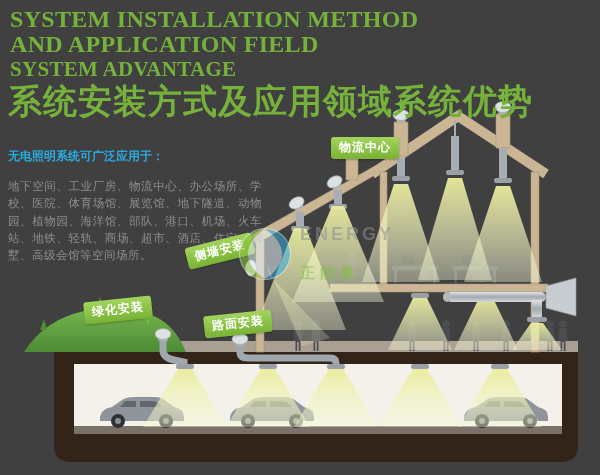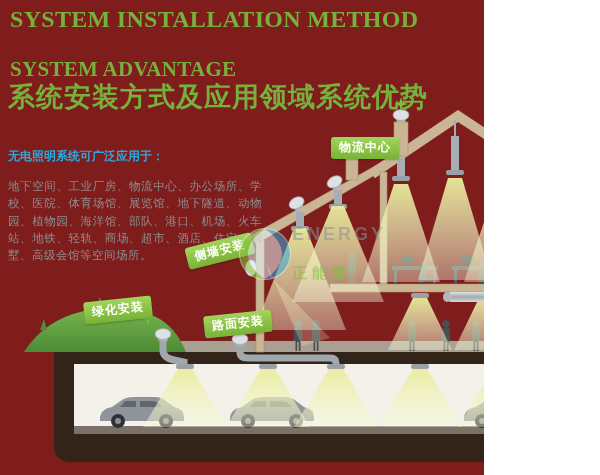--- a/index.html
+++ b/index.html
@@ -1,36 +1,36 @@
 <!DOCTYPE html>
 <html><head>
 <meta charset="utf-8">
 <style>
   * { margin:0; padding:0; box-sizing:border-box; }
   html,body { width:600px; height:475px; background:#fff; font-family:"Liberation Sans",sans-serif; }
-  .stage { position:relative; width:484px; height:475px; background:#7f1d1d; overflow:hidden; }
+  .stage { position:relative; width:600px; height:475px; background:#404040; overflow:hidden; }
   .scene { position:absolute; left:0; top:0; z-index:1; }
   .hdr-en { position:absolute; left:10px; z-index:2; font-family:"Liberation Serif",serif; font-weight:bold; color:#76b13c; white-space:nowrap; }
   .t1 { top:6px;  font-size:24px; letter-spacing:.3px; }
   .t2 { top:31px; font-size:24px; letter-spacing:.3px; }
   .t3 { top:57px; font-size:21px; letter-spacing:.3px;font-family:Liberation Serif, serif; }
-  .t4 { position:absolute; left:8px; top:79px; z-index:2; font-size:27px; font-weight:bold;
+  .t4 { position:absolute; left:8px; top:79px; z-index:2; font-size:34px; font-weight:bold;
         color:#76b13c; letter-spacing:1px; white-space:nowrap; font-family:"Liberation Sans",sans-serif; }
   .lead { position:absolute; left:8px; top:148px; z-index:2; font-size:12px; font-weight:bold; color:#29abe2; }
   .body-txt { position:absolute; left:8px; top:178px; width:254px; z-index:2; font-size:11.5px;
         color:#8e8e8e; line-height:1.5; letter-spacing:.5px; text-align:justify; }
   .tag { position:absolute; z-index:3; background:linear-gradient(#a2d45c,#79b336); color:#fff;
         font-size:12px; font-weight:bold; padding:2px 8px 3px; border-radius:3px; letter-spacing:1px;
         white-space:nowrap; box-shadow:0 1px 2px rgba(0,0,0,.25); }
   .tag-top   { left:331px; top:137px; }
   .tag-side  { left:186px; top:240px; transform:rotate(-14deg); }
   .tag-green { left:84px;  top:299px; transform:rotate(-6deg); }
   .tag-road  { left:204px; top:313px; transform:rotate(-6deg); }
   .watermark { position:absolute; left:238px; top:224px; z-index:4; display:flex; align-items:center;
-        gap:0; opacity:.55; }
+        gap:8px; opacity:.55; }
   .wm-energy { font-size:18px; font-weight:bold; color:#8d9294; letter-spacing:3px; }
   .wm-cn { font-size:15px; font-weight:bold; color:#7dc13e; letter-spacing:5px; margin-top:19px; }
 </style>
 </head>
 <body>
 
 <div class="stage">
 
   <svg class="scene" width="600" height="475" viewBox="0 0 600 475">
     <defs>
@@ -192,20 +192,21 @@
       <rect x="446" y="292" width="100" height="10" rx="5" fill="url(#pipeG)"></rect>
       <ellipse cx="447" cy="297" rx="4" ry="5" fill="#b3b9be"></ellipse>
       <path d="M546,286 L576,278 L576,316 L546,308 Z" fill="#c6ccd0" stroke="#9aa1a7" stroke-width="0.6"></path>
       <rect x="532" y="300" width="10" height="18" fill="url(#pipeG)"></rect>
       <rect x="527" y="317" width="20" height="5" rx="2" fill="#9aa0a5"></rect>
       <path d="M531,323 L543,323 L562,350 L512,350 Z" fill="url(#coneG)"></path>
     </g>
   </svg>
 
   <div class="hdr-en t1">SYSTEM INSTALLATION METHOD</div>
+  <div class="hdr-en t2">AND APPLICATION FIELD</div>
   <div class="hdr-en t3">SYSTEM ADVANTAGE</div>
   <div class="t4">系统安装方式及应用领域系统优势</div>
 
   <div class="lead">无电照明系统可广泛应用于：</div>
   <div class="body-txt">地下空间、工业厂房、物流中心、办公场所、学校、医院、体育场馆、展览馆、地下隧道、动物园、植物园、海洋馆、部队、港口、机场、火车站、地铁、轻轨、商场、超市、酒店、住宅、别墅、高级会馆等空间场所。</div>
 
   <div class="tag tag-top">物流中心</div>
   <div class="tag tag-side">侧墙安装</div>
   <div class="tag tag-green">绿化安装</div>
   <div class="tag tag-road">路面安装</div>

